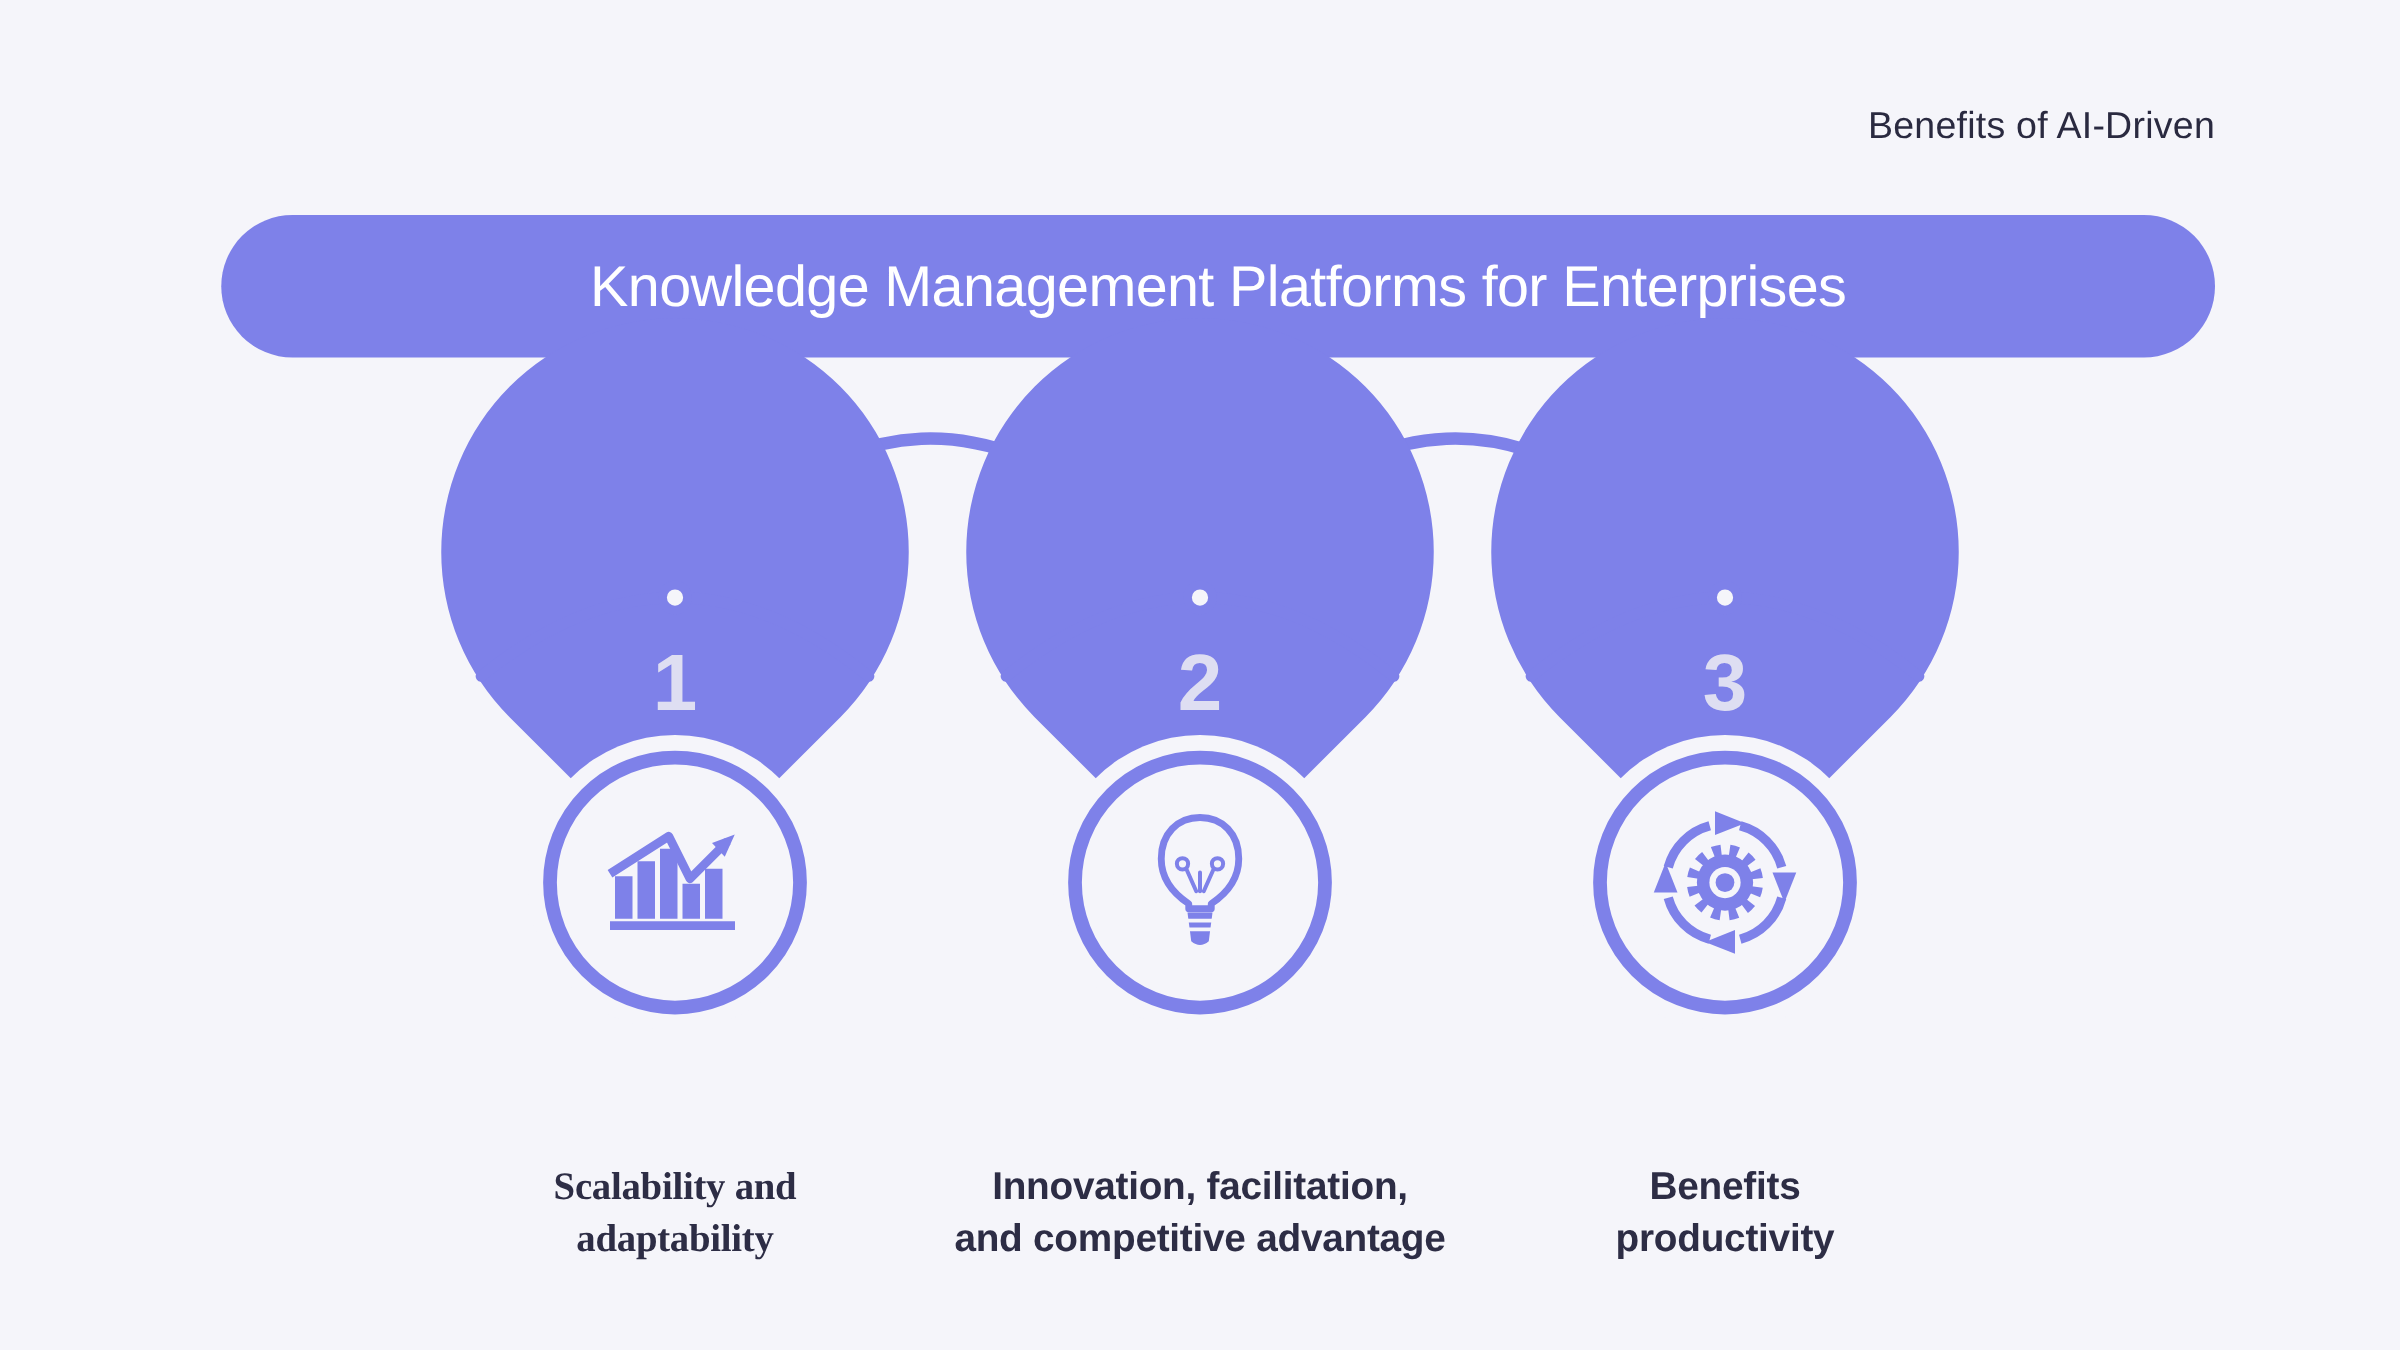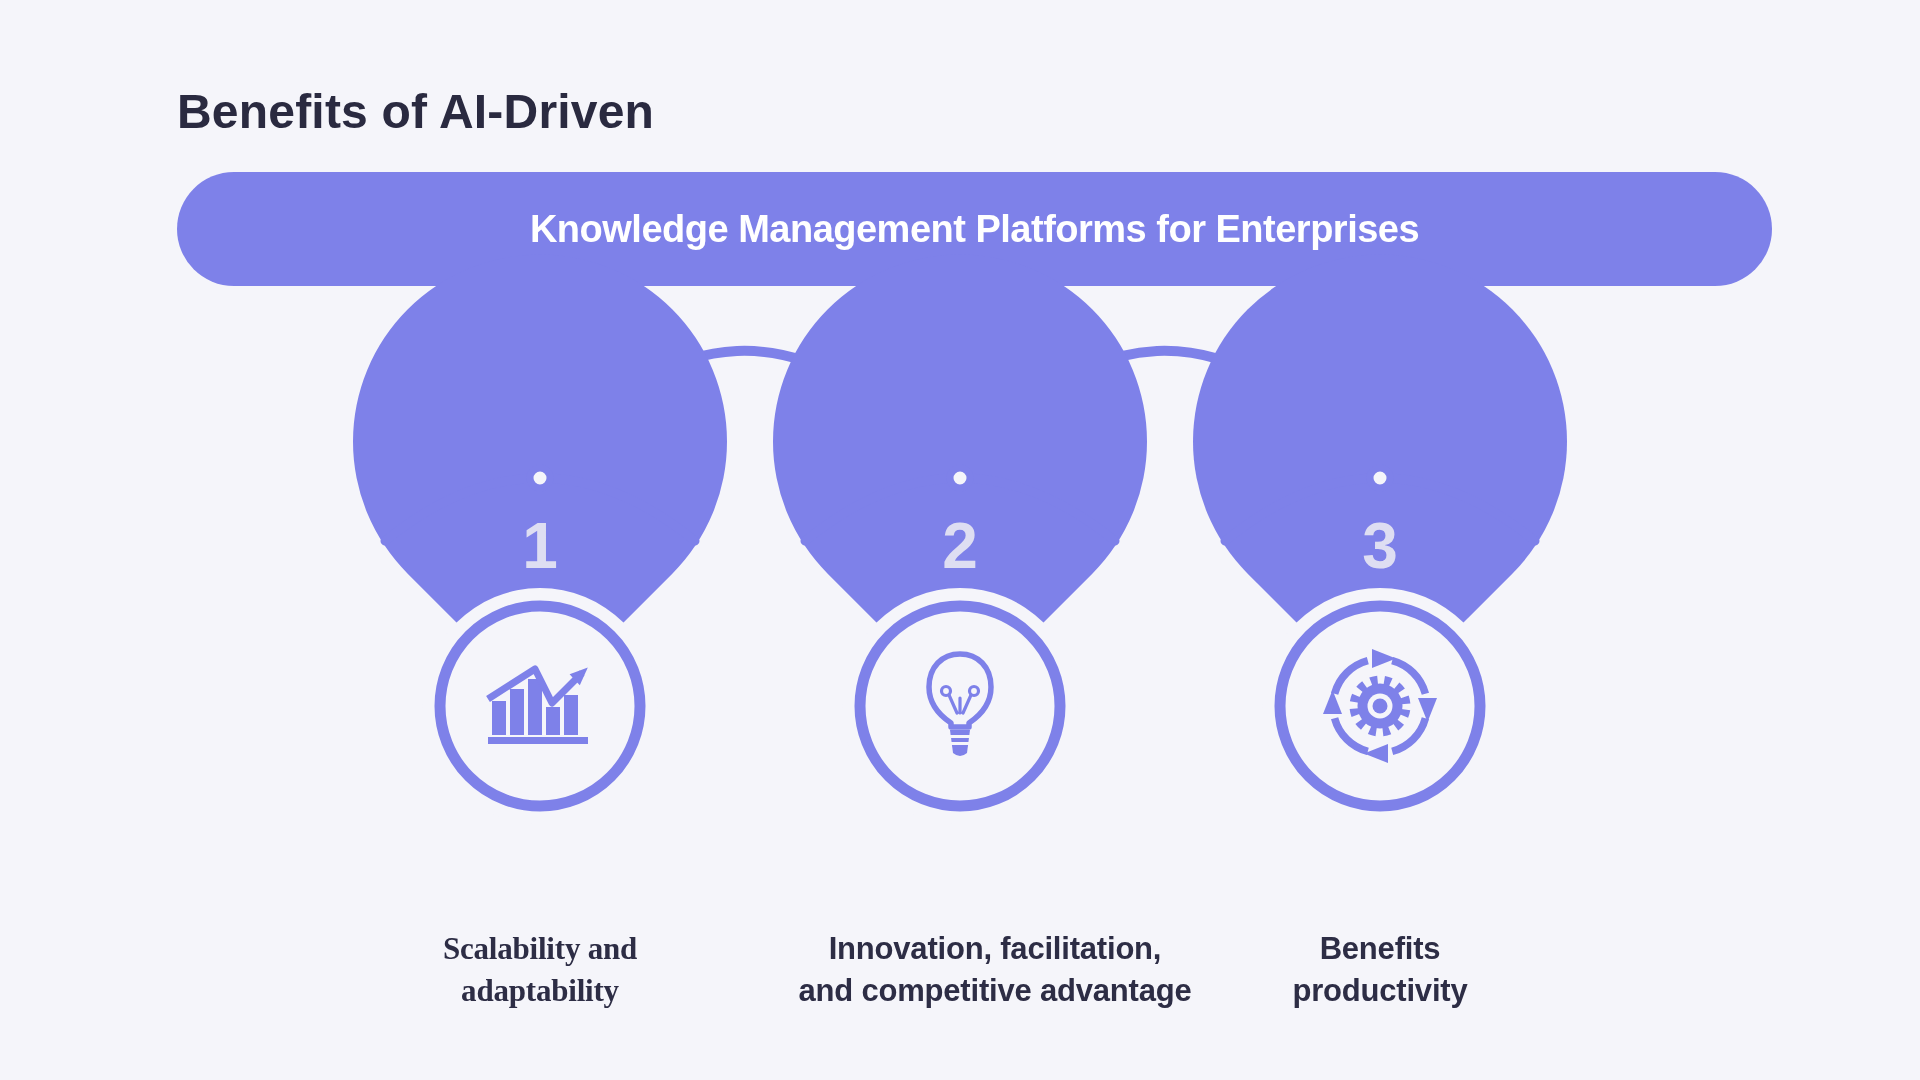--- a/index.html
+++ b/index.html
@@ -7,36 +7,36 @@
   body {
     position: relative;
     width: 1920px; height: 1080px;
     background: #f5f5fa;
     font-family: "Liberation Sans", "DejaVu Sans", sans-serif;
     overflow: hidden;
   }
   .eyebrow-title {
     position: absolute;
     left: 177px; top: 84px; width: 1595px;
-    text-align: left;
-    font-size: 48px; font-weight: 700;
+    text-align: right;
+    font-size: 30px; font-weight: 400;
     color: #2a2a40;
     letter-spacing: 0.2px;
   }
   .title-pill {
     position: absolute;
     left: 177px; top: 172px;
     width: 1595px; height: 114px;
     background: #7e81e9;
     border-radius: 57px;
     display: flex; align-items: center; justify-content: center;
   }
   .title-pill-text {
     color: #ffffff;
-    font-size: 38px; font-weight: 700;
+    font-size: 46px; font-weight: 400;
     letter-spacing: -0.5px;
     white-space: nowrap;
   }
   .diagram-svg { position: absolute; left: 0; top: 0; width: 1920px; height: 1080px; }
   .step-number {
     position: absolute;
     top: 514px; width: 120px;
     text-align: center;
     font-size: 64px; font-weight: 700; line-height: 1;
     color: #dedef2;
@@ -47,21 +47,21 @@
   .step-label {
     position: absolute;
     top: 928px; width: 520px;
     text-align: center;
     font-size: 31px; font-weight: 700; line-height: 42px;
     letter-spacing: -0.2px;
     color: #2d2d45;
     white-space: pre-line;
   }
   .step-label.l1 { left: 280px; font-family: Liberation Serif, serif; }
-  .step-label.l2 { left: 735px; }
+  .step-label.l2 { left: 700px; }
   .step-label.l3 { left: 1120px; }
 </style>
 </head>
 <body>
 
 <div class="eyebrow-title">Benefits of AI-Driven</div>
 
 <div class="title-pill">
   <div class="title-pill-text">Knowledge Management Platforms for Enterprises</div>
 </div>

